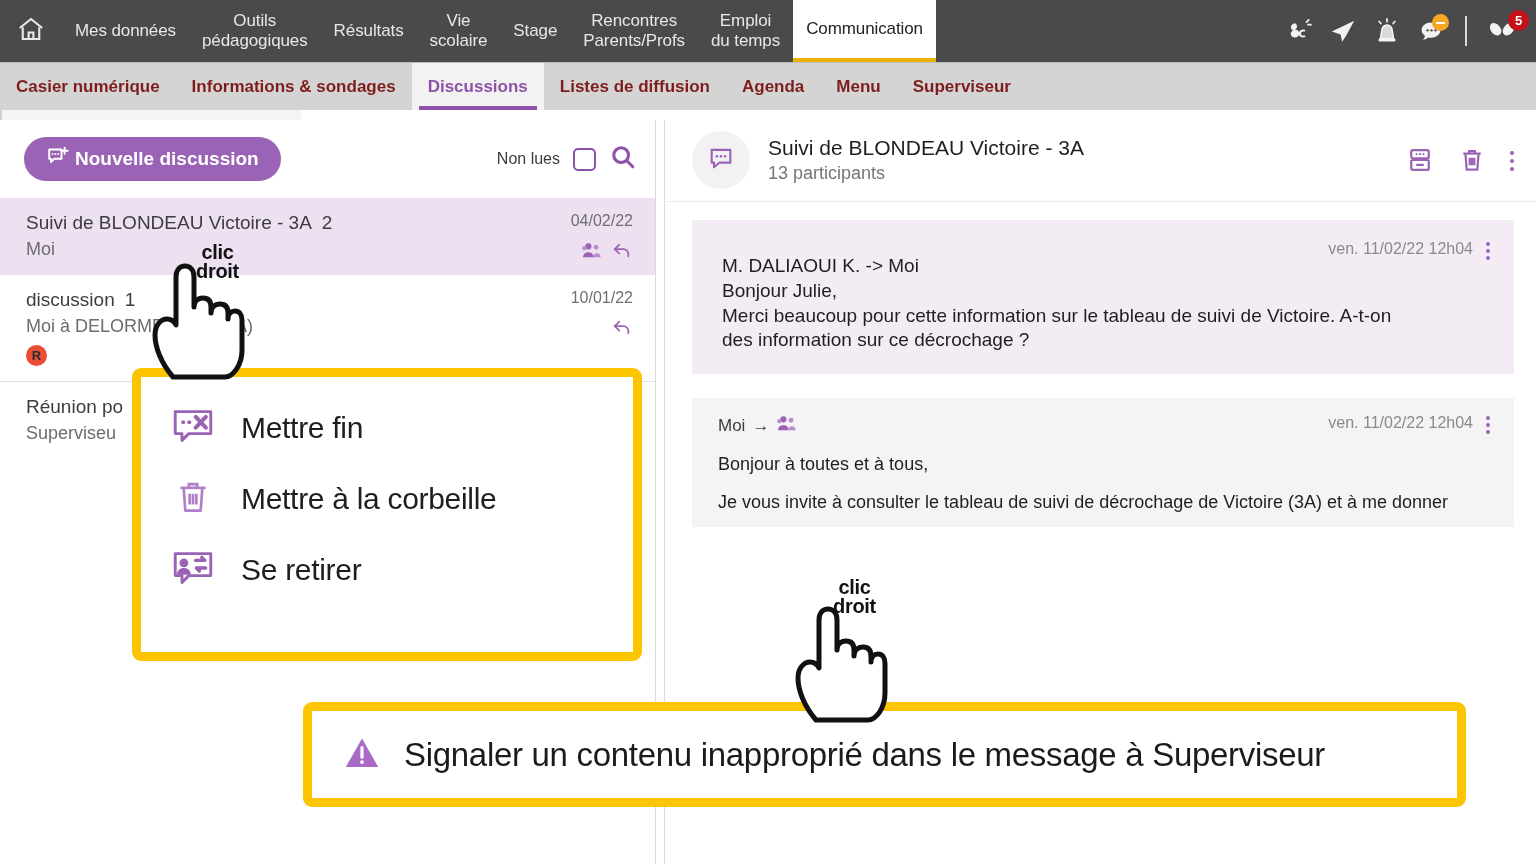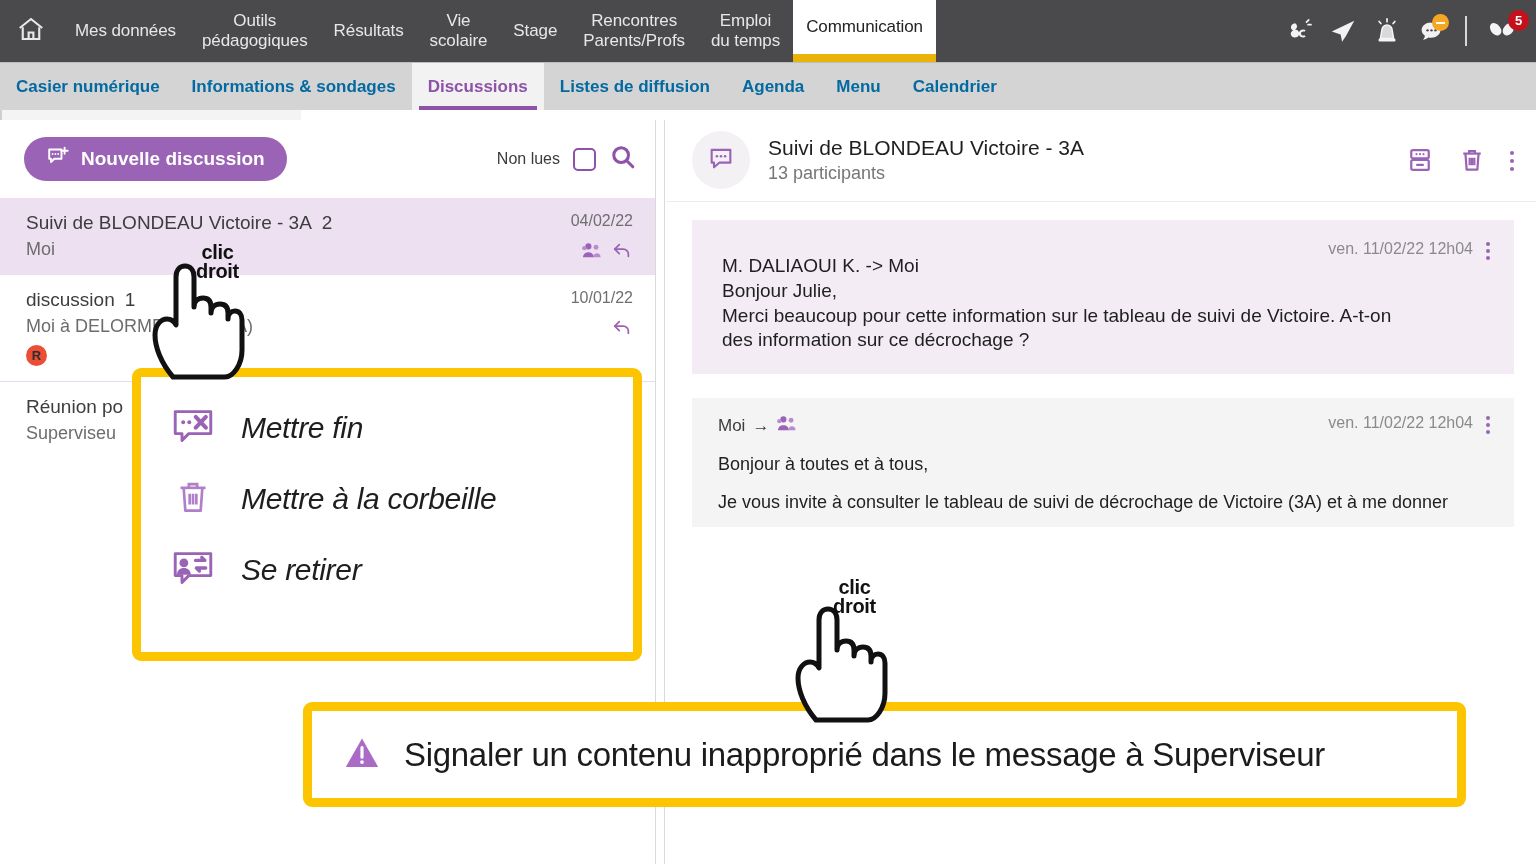--- a/index.html
+++ b/index.html
@@ -22,21 +22,21 @@
   }
   .home-btn svg { width: 30px; height: 30px; }
   .topnav-item {
     display: flex; align-items: center; justify-content: center; text-align: center;
     color: #e7e7e9; font-size: 17px; line-height: 1.18;
     padding: 0 13px; cursor: pointer; white-space: pre-line;
     letter-spacing: -0.1px;
   }
   .topnav-item.active {
     background: #ffffff; color: #232323; position: relative;
-    border-bottom: 8px solid #eab308;
+    border-bottom: 4px solid #eab308;
   }
   .topnav-spacer { flex: 1; }
   .topnav-icons {
     display: flex; align-items: center; gap: 14px; padding-right: 16px;
   }
   .tn-icon { position: relative; cursor: pointer; display:flex; align-items:center; }
   .tn-icon svg { display: block; }
   .tn-sep { width: 2px; height: 30px; background: #d8d8d8; margin: 0 5px; }
   .badge-count {
     position: absolute; top: -6px; right: -9px;
@@ -52,21 +52,21 @@
   .dot-orange::after { content:""; display:block; width:9px; height:2px; background:#fff; }
 
   
   .subnav {
     position: absolute; left: 0; top: 62px; width: 1536px; height: 48px;
     background: #d4d4d4; display: flex; align-items: stretch;
     border-top: 1px solid #bdbdbd;
   }
   .subnav-item {
     display: flex; align-items: center; padding: 0 16px;
-    font-size: 17px; color: #0369a1; font-weight: 600; cursor: pointer;
+    font-size: 17px; color: #7f1d1d; font-weight: 600; cursor: pointer;
     position: relative;
   }
   .subnav-item.active {
     background: #f2f2f2; color: #8e52a8; font-weight: 600;
   }
   .subnav-item.active::after {
     content: ""; position: absolute; left: 7px; right: 7px; bottom: 0;
     height: 4px; background: #8e52a8;
   }
   .greystrip {
@@ -79,21 +79,21 @@
     position: absolute; left: 0; top: 120px; width: 655px; height: 744px;
     background: #ffffff;
   }
   .list-toolbar {
     position: relative; height: 78px; display: flex; align-items: center;
     padding: 0 18px 0 24px;
   }
   .new-disc-btn {
     background: #9a63b5; color: #fff; border: none; border-radius: 22px;
     height: 44px; padding: 0 22px; font-size: 19px; font-weight: bold;
-    display: flex; align-items: center; gap: 11px; cursor: pointer;
+    display: flex; align-items: center; gap: 5px; cursor: pointer;
     font-family: "Liberation Sans", sans-serif;
   }
   .toolbar-right { margin-left: auto; display: flex; align-items: center; gap: 13px; }
   .nonlues-label { font-size: 16px; color: #3b3b3b; }
   .chk {
     width: 23px; height: 23px; border: 2px solid #8e52a8; border-radius: 5px;
     background: #fff; cursor: pointer;
   }
 
   .disc-item {
@@ -164,21 +164,20 @@
 
   
   .callout {
     position: absolute; background: #ffffff; border: 9px solid #fdc500;
     border-radius: 9px;
   }
   .ctx-menu { left: 132px; top: 368px; width: 510px; height: 293px; padding: 16px 0 0 0; }
   .ctx-item {
     display: flex; align-items: center; gap: 26px; padding: 14px 0 14px 30px;
     cursor: pointer;
-    font-style: italic;
   }
   .ctx-label { font-size: 30px; color: #1e1e1e; letter-spacing: -0.3px; }
 
   .report-callout {
     left: 303px; top: 702px; width: 1163px; height: 105px;
     display: flex; align-items: center; padding-left: 30px; gap: 22px;
   }
   .report-label { font-size: 33px; color: #1b1b1b; letter-spacing: -0.3px; }
 
   
@@ -259,21 +258,21 @@
     </div>
   </div>
 
   <div class="subnav">
     <div class="subnav-item">Casier numérique</div>
     <div class="subnav-item">Informations &amp; sondages</div>
     <div class="subnav-item active">Discussions</div>
     <div class="subnav-item">Listes de diffusion</div>
     <div class="subnav-item">Agenda</div>
     <div class="subnav-item">Menu</div>
-    <div class="subnav-item">Calendrier</div>
+    <div class="subnav-item">Superviseur</div>
   </div>
   <div class="greystrip"></div>
 
   <div class="leftpanel">
 
     <div class="list-toolbar">
       <button class="new-disc-btn">
         <span>
           <svg width="24" height="24" viewBox="0 0 24 24" fill="none" stroke="#fff" stroke-width="1.9">
             <path d="M3.2 4.5h12.3v9.2H8.4L5 17v-3.3H3.2z" stroke-linejoin="round"></path>

